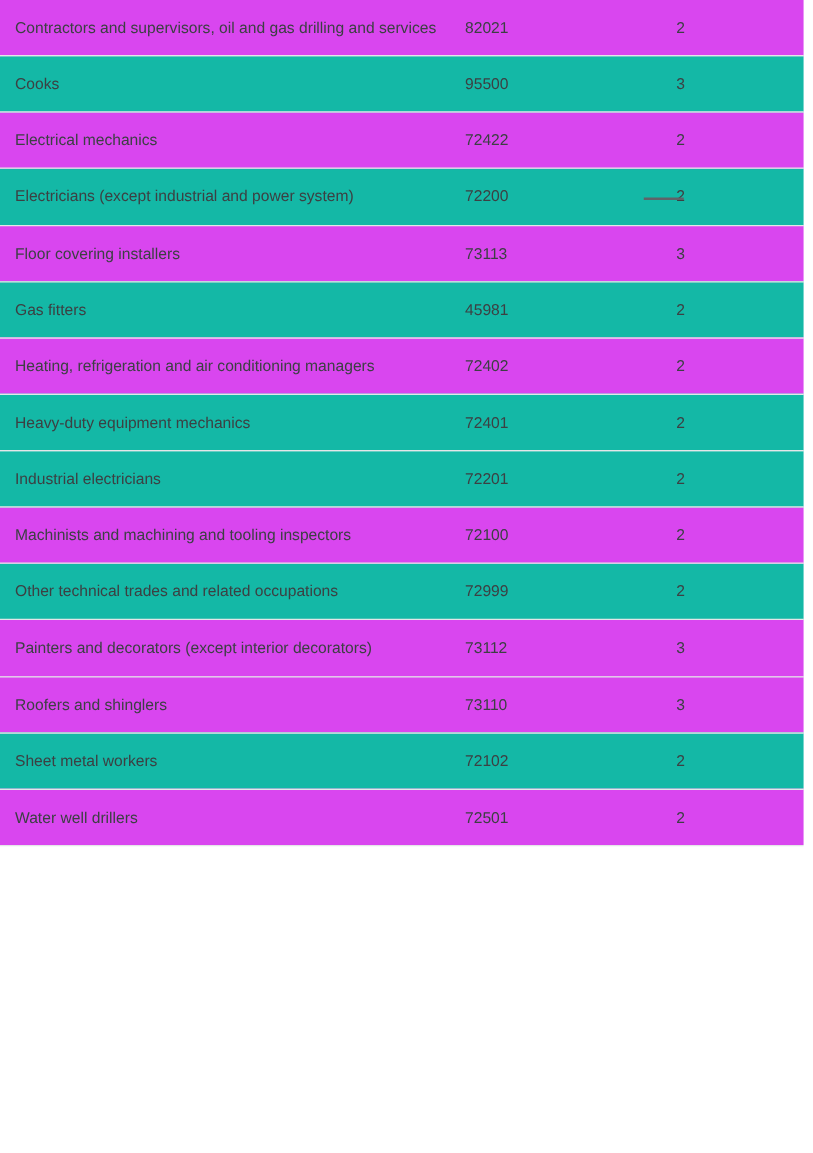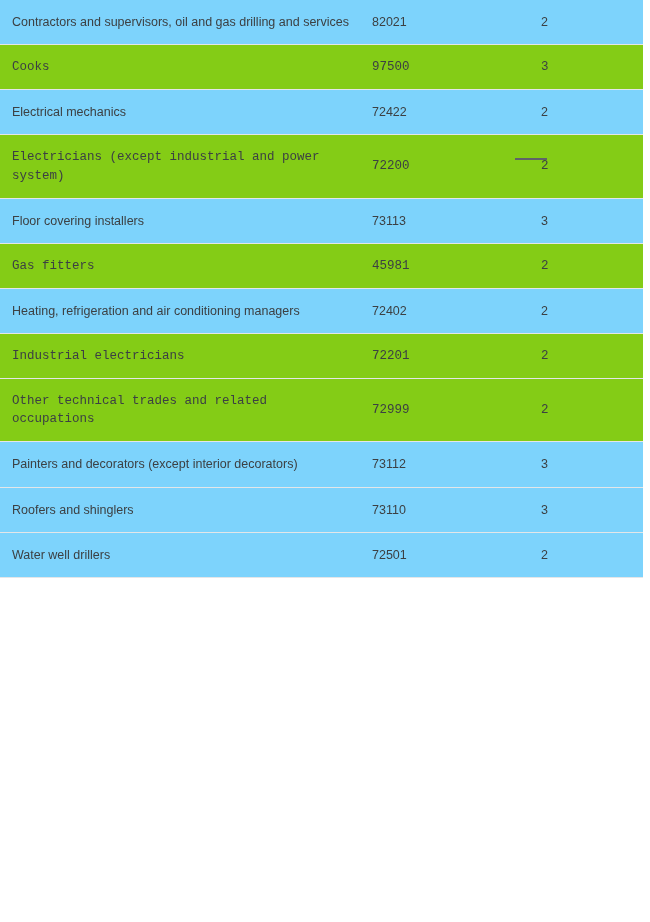--- a/index.html
+++ b/index.html
@@ -21,25 +21,24 @@
   }
   table.occ-table {
     width: 643px;
     border-collapse: collapse;
     table-layout: fixed;
   }
   table.occ-table tr {
     border-bottom: 1px solid #e4e6e8;
   }
   table.occ-table tr.alt {
-    background: #84cc16;
-    font-family: Liberation Mono, monospace;
+    background: #14b8a6;
   }
   table.occ-table tr.plain {
-    background: #7dd3fc;
+    background: #d946ef;
   }
   table.occ-table td {
     padding: 13px 10px 13px 12px;
     font-size: 12.5px;
     line-height: 1.45;
     vertical-align: middle;
     color: #3c4043;
   }
   td.col-title { width: 360px; }
   td.col-code  { width: 128px; padding-left: 10px; color: #3c4043; }
@@ -74,21 +73,21 @@
       <tr class="plain">
         <td class="col-title">Contractors and supervisors, oil and gas drilling and services</td>
         <td class="col-code">82021</td>
         <td class="col-level">
             <span class="level-inner">2</span>
           </td>
       </tr>
 
       <tr class="alt">
         <td class="col-title">Cooks</td>
-        <td class="col-code">97500</td>
+        <td class="col-code">95500</td>
         <td class="col-level">
             <span class="level-inner">3</span>
           </td>
       </tr>
 
       <tr class="plain">
         <td class="col-title">Electrical mechanics</td>
         <td class="col-code">72422</td>
         <td class="col-level">
             <span class="level-inner">2</span>
@@ -120,30 +119,44 @@
       </tr>
 
       <tr class="plain">
         <td class="col-title">Heating, refrigeration and air conditioning managers</td>
         <td class="col-code">72402</td>
         <td class="col-level">
             <span class="level-inner">2</span>
           </td>
       </tr>
 
+      <tr class="alt">
+        <td class="col-title">Heavy-duty equipment mechanics</td>
+        <td class="col-code">72401</td>
+        <td class="col-level">
+            <span class="level-inner">2</span>
+          </td>
+      </tr>
 
 
       <tr class="alt">
         <td class="col-title">Industrial electricians</td>
         <td class="col-code">72201</td>
         <td class="col-level">
             <span class="level-inner">2</span>
           </td>
       </tr>
 
+      <tr class="plain">
+        <td class="col-title">Machinists and machining and tooling inspectors</td>
+        <td class="col-code">72100</td>
+        <td class="col-level">
+            <span class="level-inner">2</span>
+          </td>
+      </tr>
 
       <tr class="alt">
         <td class="col-title">Other technical trades and related occupations</td>
         <td class="col-code">72999</td>
         <td class="col-level">
             <span class="level-inner">2</span>
           </td>
       </tr>
 
       <tr class="plain">
@@ -156,20 +169,27 @@
 
 
       <tr class="plain">
         <td class="col-title">Roofers and shinglers</td>
         <td class="col-code">73110</td>
         <td class="col-level">
             <span class="level-inner">3</span>
           </td>
       </tr>
 
+      <tr class="alt">
+        <td class="col-title">Sheet metal workers</td>
+        <td class="col-code">72102</td>
+        <td class="col-level">
+            <span class="level-inner">2</span>
+          </td>
+      </tr>
 
       <tr class="plain">
         <td class="col-title">Water well drillers</td>
         <td class="col-code">72501</td>
         <td class="col-level">
             <span class="level-inner">2</span>
           </td>
       </tr>
 
 

